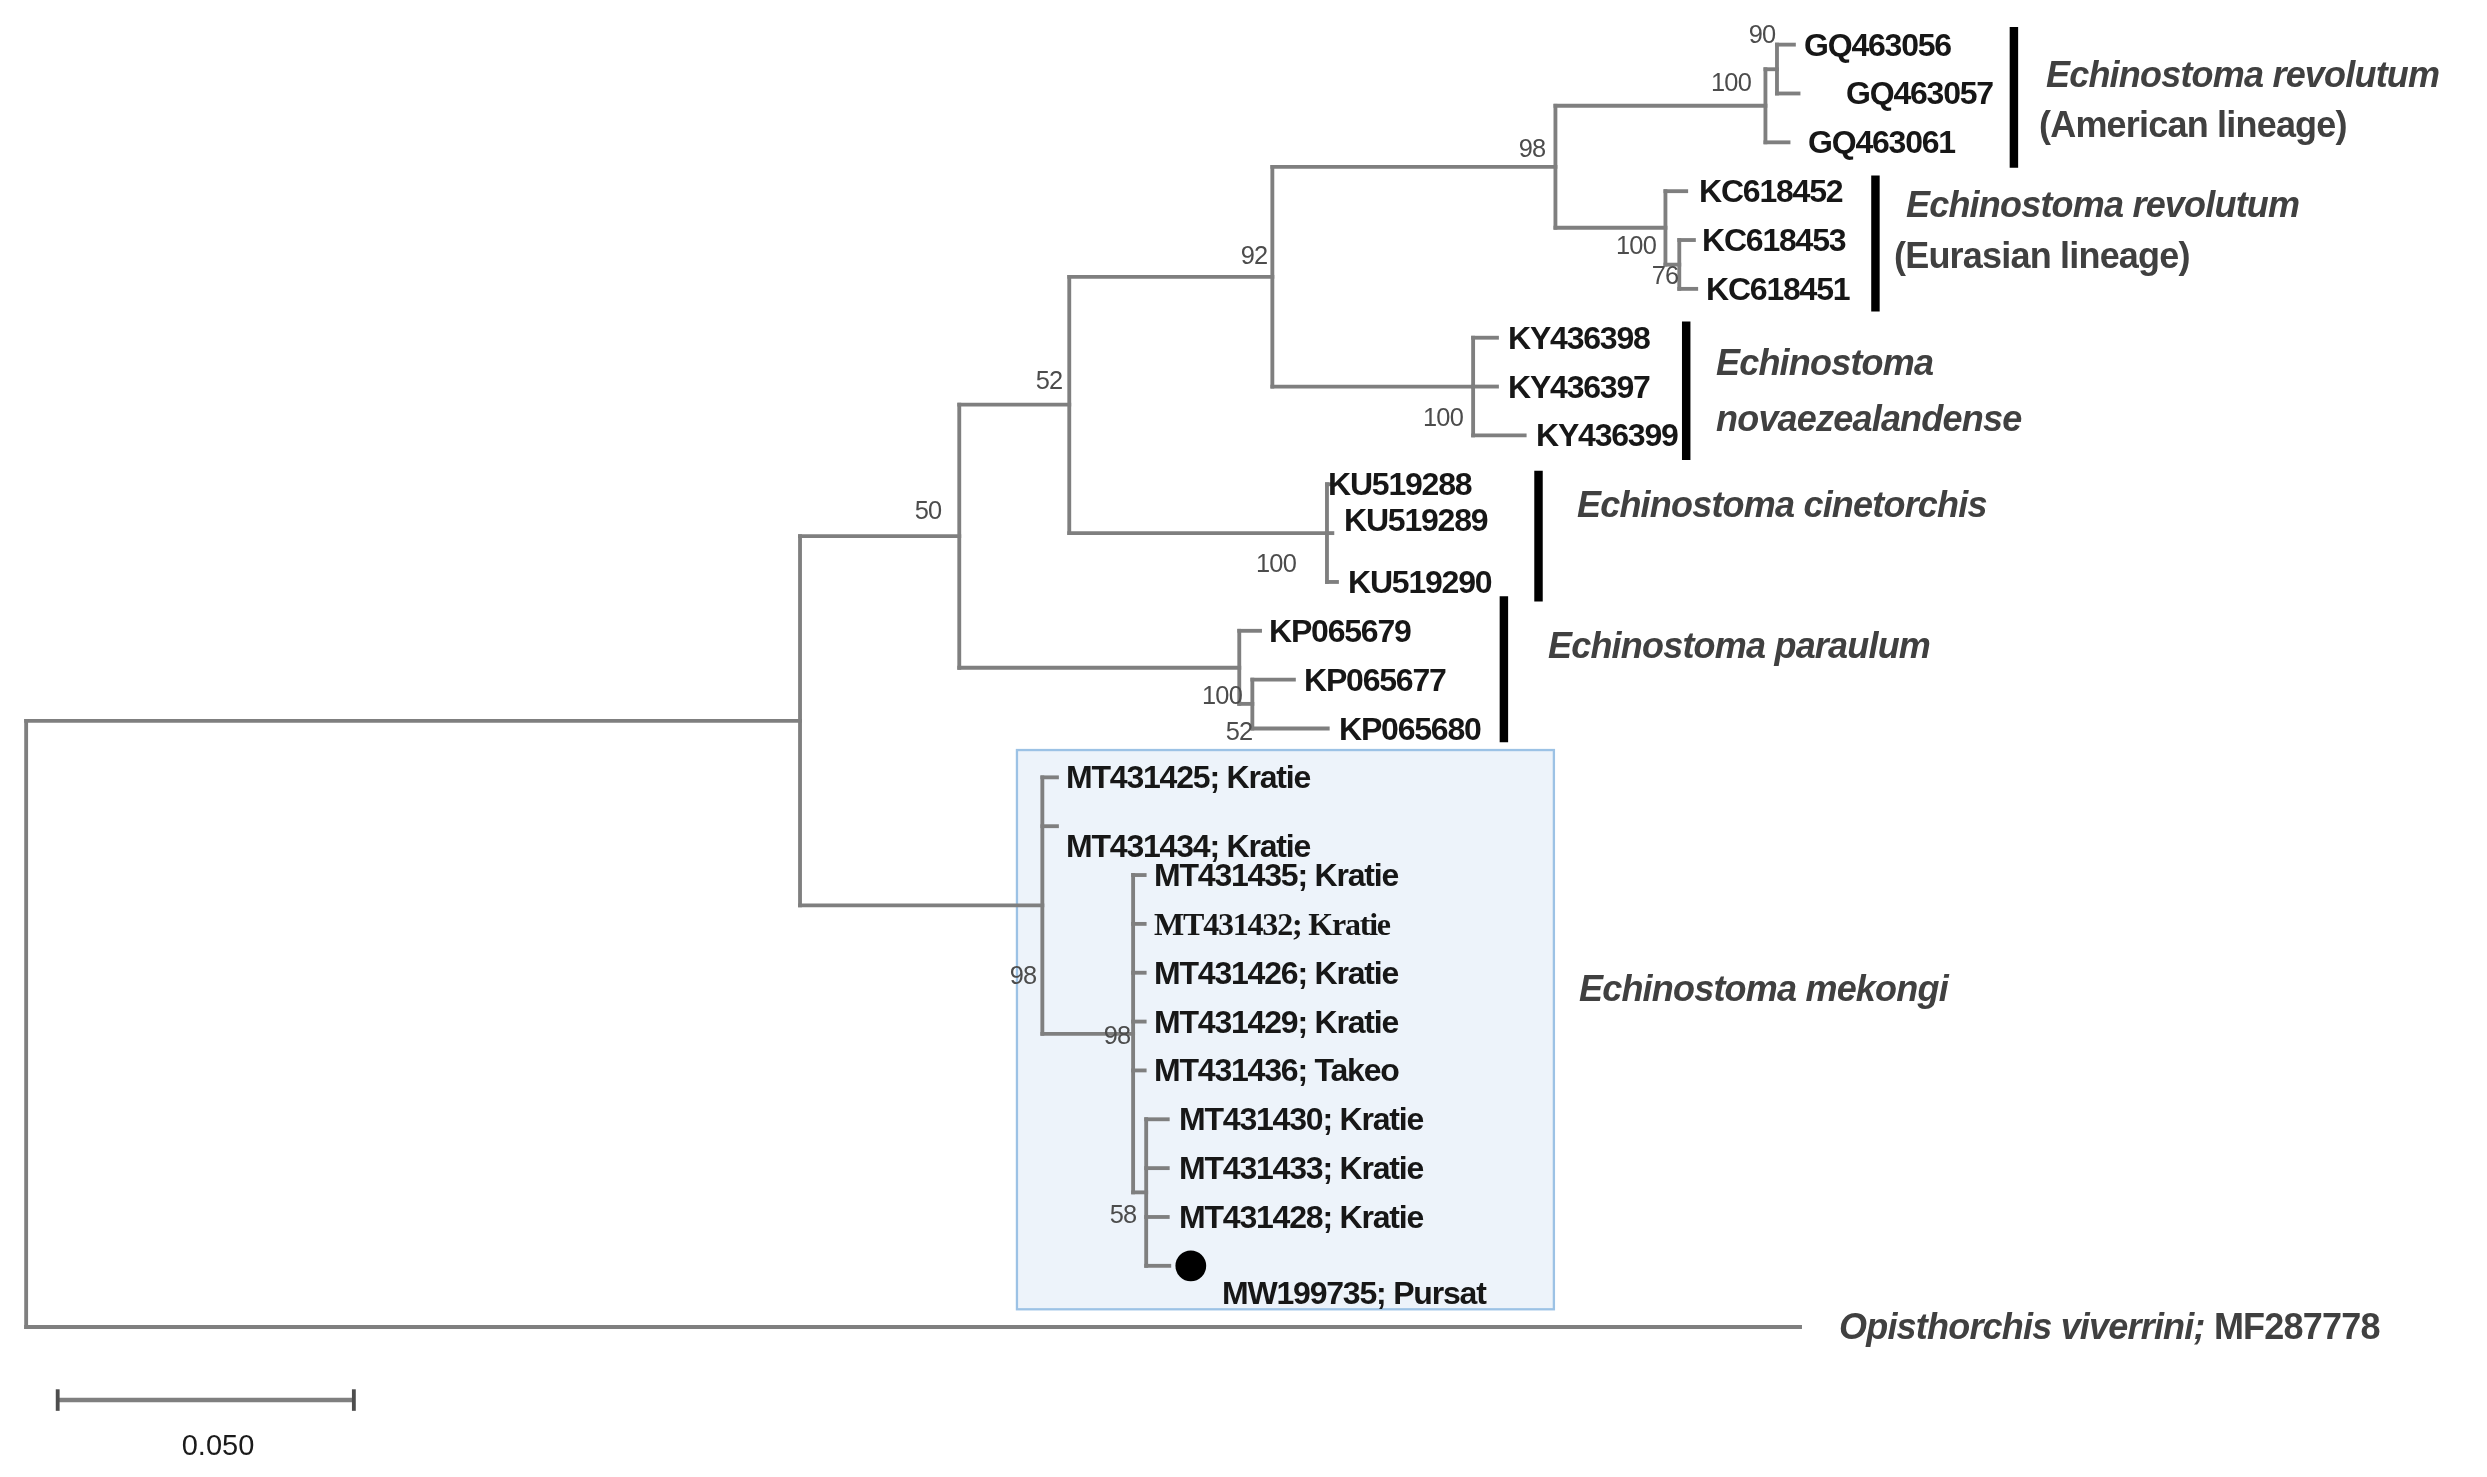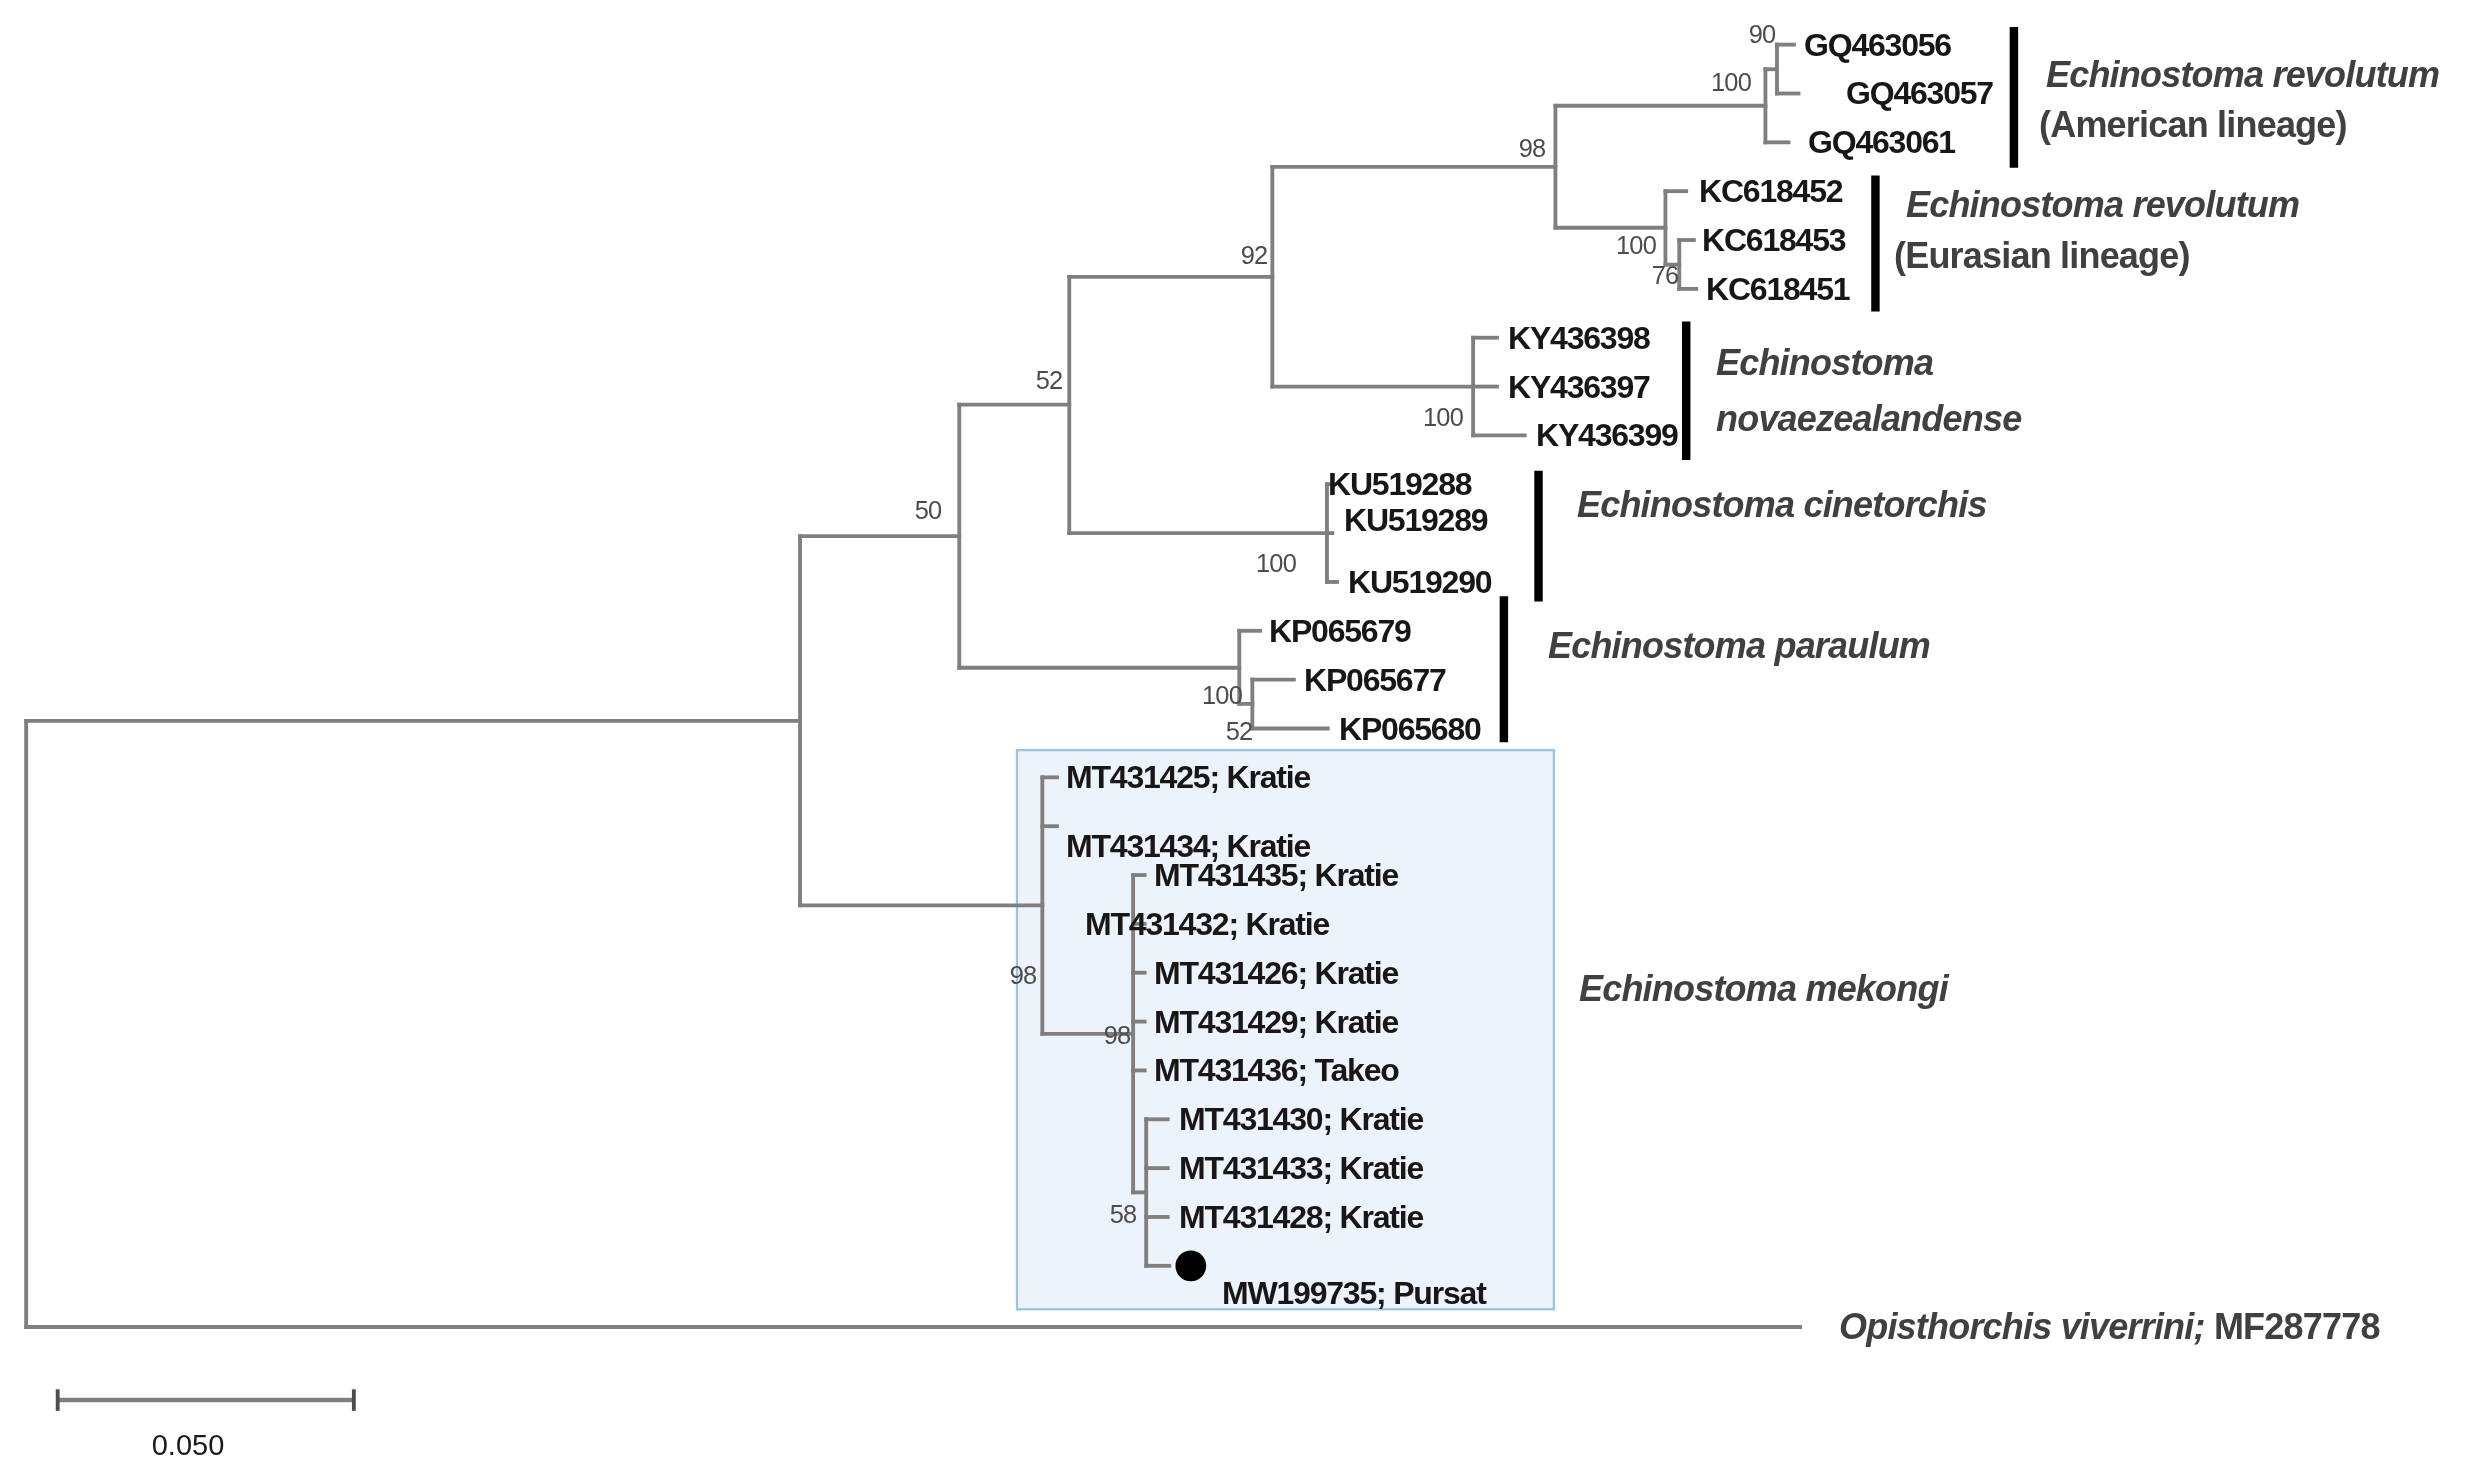--- a/index.html
+++ b/index.html
@@ -104,21 +104,21 @@
       <div class="tip" style="left: 1536px; top: 435px;">KY436399</div>
       <div class="tip" style="left: 1328px; top: 484px;">KU519288</div>
       <div class="tip" style="left: 1344px; top: 520px;">KU519289</div>
       <div class="tip" style="left: 1348px; top: 582px;">KU519290</div>
       <div class="tip" style="left: 1269px; top: 631px;">KP065679</div>
       <div class="tip" style="left: 1304px; top: 680px;">KP065677</div>
       <div class="tip" style="left: 1339px; top: 729px;">KP065680</div>
       <div class="tip" style="left: 1066px; top: 777px;">MT431425; Kratie</div>
       <div class="tip" style="left: 1066px; top: 826px; margin-top: 20px;">MT431434; Kratie</div>
       <div class="tip" style="left: 1154px; top: 875px;">MT431435; Kratie</div>
-      <div class="tip" style="left: 1085px; top: 924px;">MT431432; Kratie</div>
+      <div class="tip" style="left: 1154px; top: 924px; font-family: Liberation Serif, serif;">MT431432; Kratie</div>
       <div class="tip" style="left: 1154px; top: 973px;">MT431426; Kratie</div>
       <div class="tip" style="left: 1154px; top: 1022px;">MT431429; Kratie</div>
       <div class="tip" style="left: 1154px; top: 1070px;">MT431436; Takeo</div>
       <div class="tip" style="left: 1179px; top: 1119px;">MT431430; Kratie</div>
       <div class="tip" style="left: 1179px; top: 1168px;">MT431433; Kratie</div>
       <div class="tip" style="left: 1179px; top: 1217px;">MT431428; Kratie</div>
       <div class="tip" style="left: 1222px; top: 1266px; margin-top: 27px;">MW199735; Pursat</div>
       <div class="support" style="left: 1762px; top: 34px;">90</div>
       <div class="support" style="left: 1731px; top: 82px;">100</div>
       <div class="support" style="left: 1532px; top: 148px;">98</div>
@@ -137,16 +137,16 @@
       <div class="species" style="left: 2046px; top: 75px;"><span class="it">Echinostoma revolutum</span></div>
       <div class="species" style="left: 2039px; top: 125px;"><span>(American lineage)</span></div>
       <div class="species" style="left: 1906px; top: 205px;"><span class="it">Echinostoma revolutum</span></div>
       <div class="species" style="left: 1894px; top: 256px;"><span>(Eurasian lineage)</span></div>
       <div class="species" style="left: 1716px; top: 363px;"><span class="it">Echinostoma</span></div>
       <div class="species" style="left: 1716px; top: 419px;"><span class="it">novaezealandense</span></div>
       <div class="species" style="left: 1577px; top: 505px;"><span class="it">Echinostoma cinetorchis</span></div>
       <div class="species" style="left: 1548px; top: 646px;"><span class="it">Echinostoma paraulum</span></div>
       <div class="species" style="left: 1579px; top: 989px;"><span class="it">Echinostoma mekongi</span></div>
       <div class="species" style="left: 1839px; top: 1327px;"><span class="it">Opisthorchis viverrini; </span><span>MF287778</span></div>
-      <div class="scalelabel" style="left: 188px; top: 1445px;">0.050</div>
+      <div class="scalelabel" style="left: 218px; top: 1445px;">0.050</div>
     </div>
 </div>
 
 
 </body></html>

